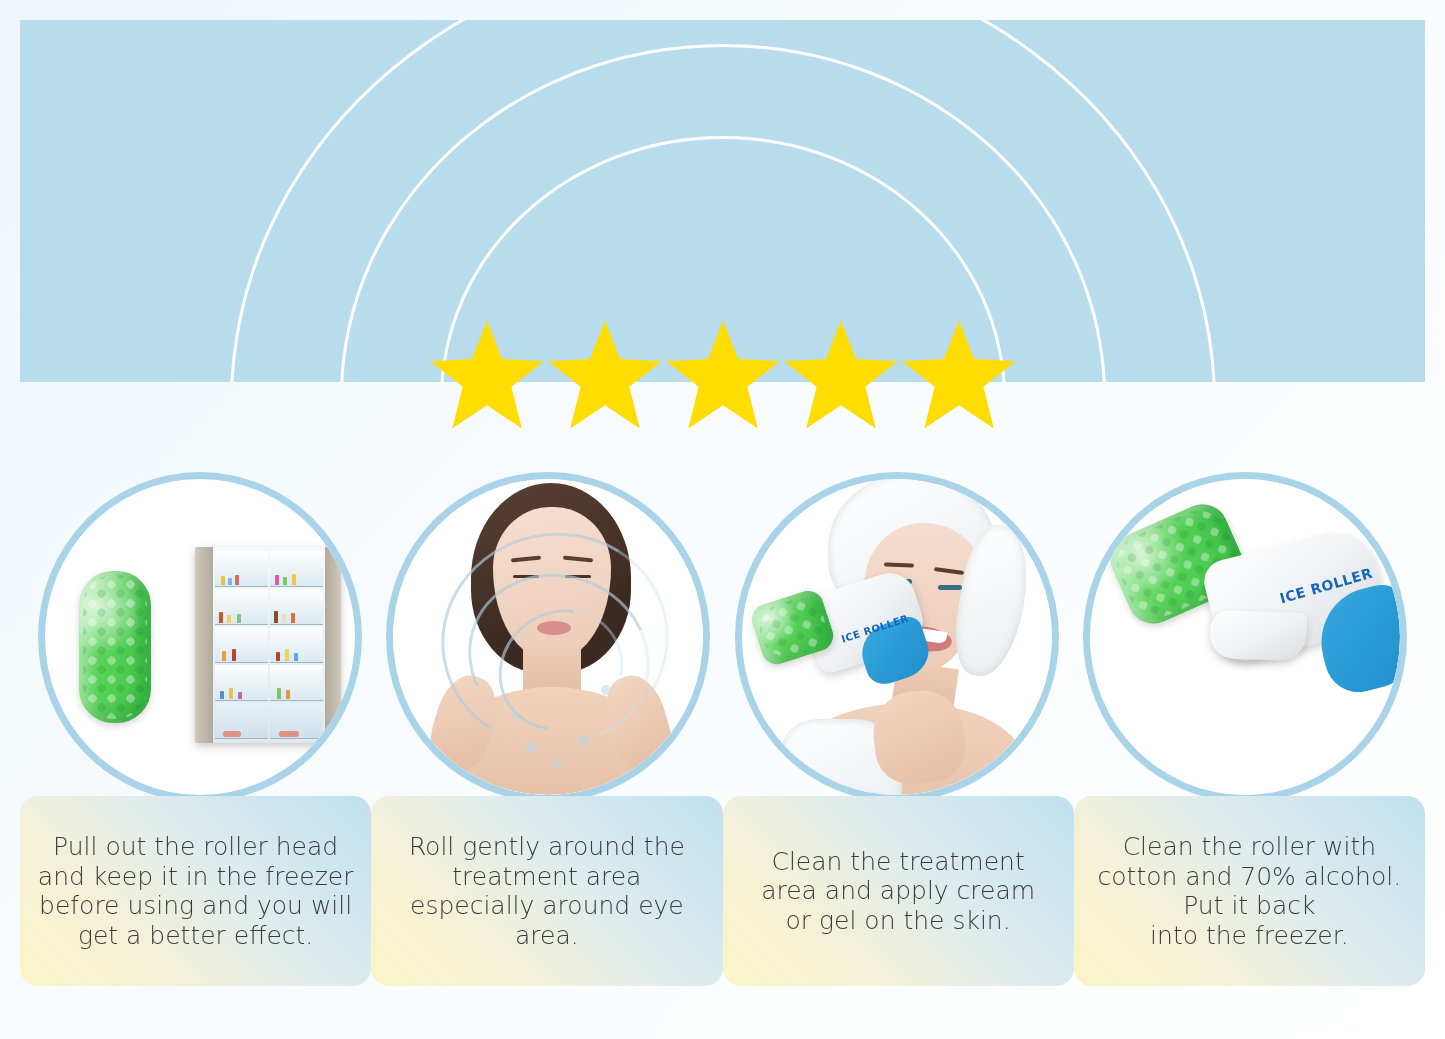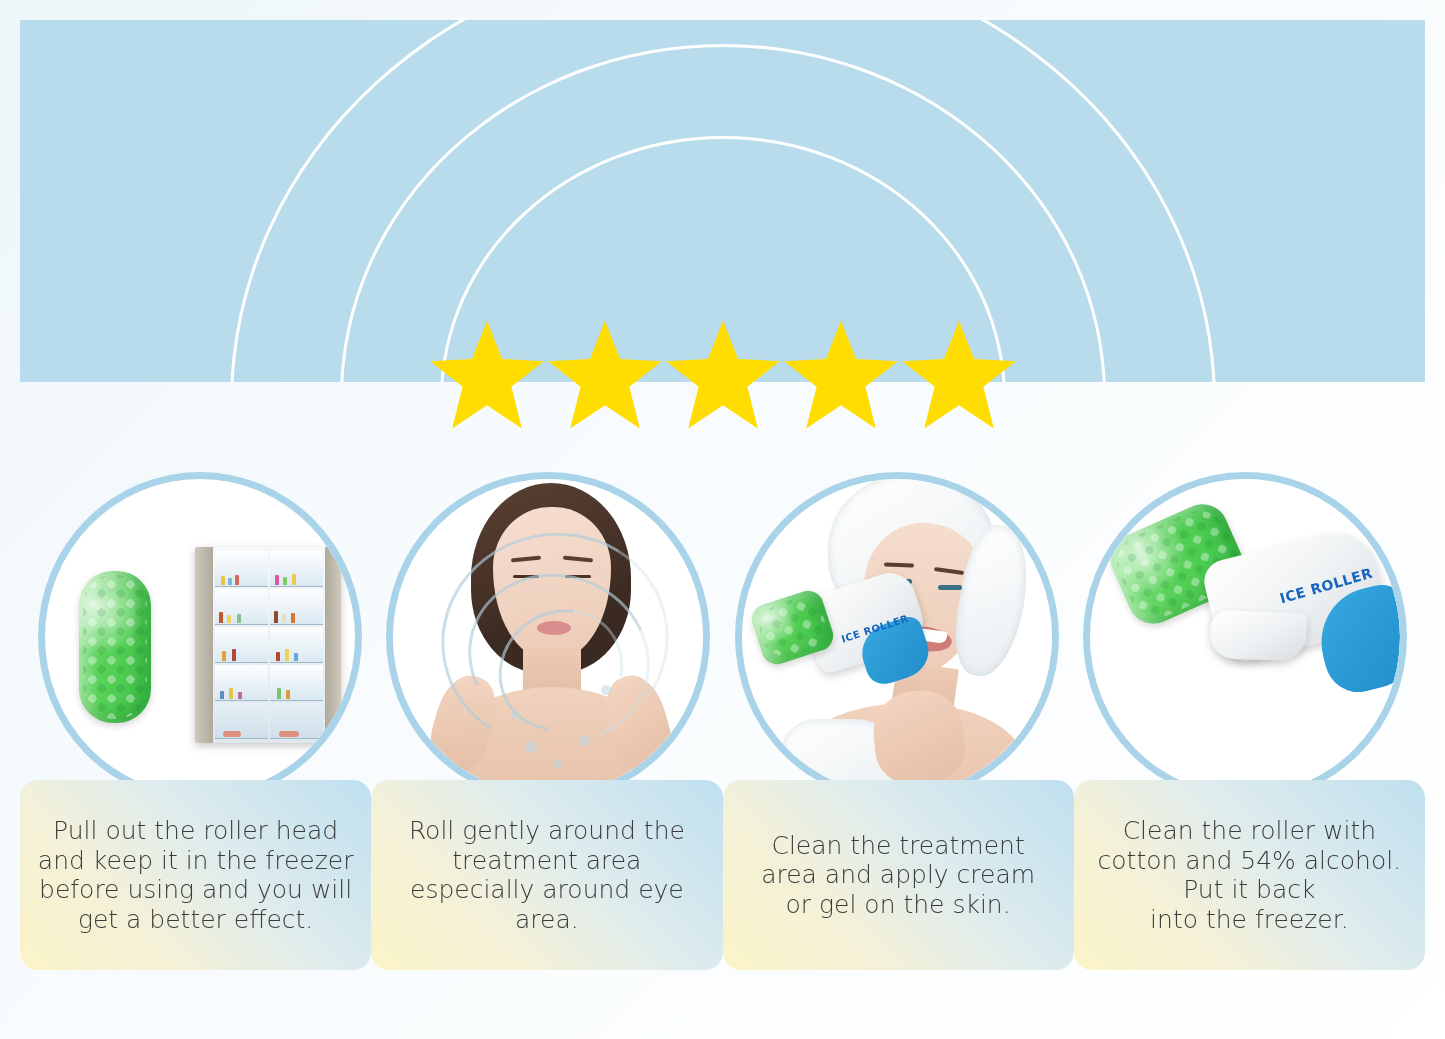--- a/index.html
+++ b/index.html
@@ -286,21 +286,21 @@
     font-family: "DejaVu Sans", sans-serif;
     font-weight: bold;
     letter-spacing: 0.5px;
     white-space: nowrap;
   }
 
   
   .captions {
     position: absolute;
     left: 20px;
-    top: 780px;
+    top: 796px;
     width: 1405px;
     height: 190px;
     display: flex;
     justify-content: space-between;
     box-sizing: border-box;
   }
   .caption {
     position: relative;
     flex: 1 1 0;
     border-radius: 18px;
@@ -502,19 +502,19 @@
 especially around eye
 area.</p>
     </div>
     <div class="caption">
       <p>Clean the treatment
 area and apply cream
 or gel on the skin.</p>
     </div>
     <div class="caption">
       <p>Clean the roller with
-cotton and 54% alcohol.
+cotton and 70% alcohol.
 Put it back
 into the freezer.</p>
     </div>
   </div>
 
 </div>
 
 </body></html>

